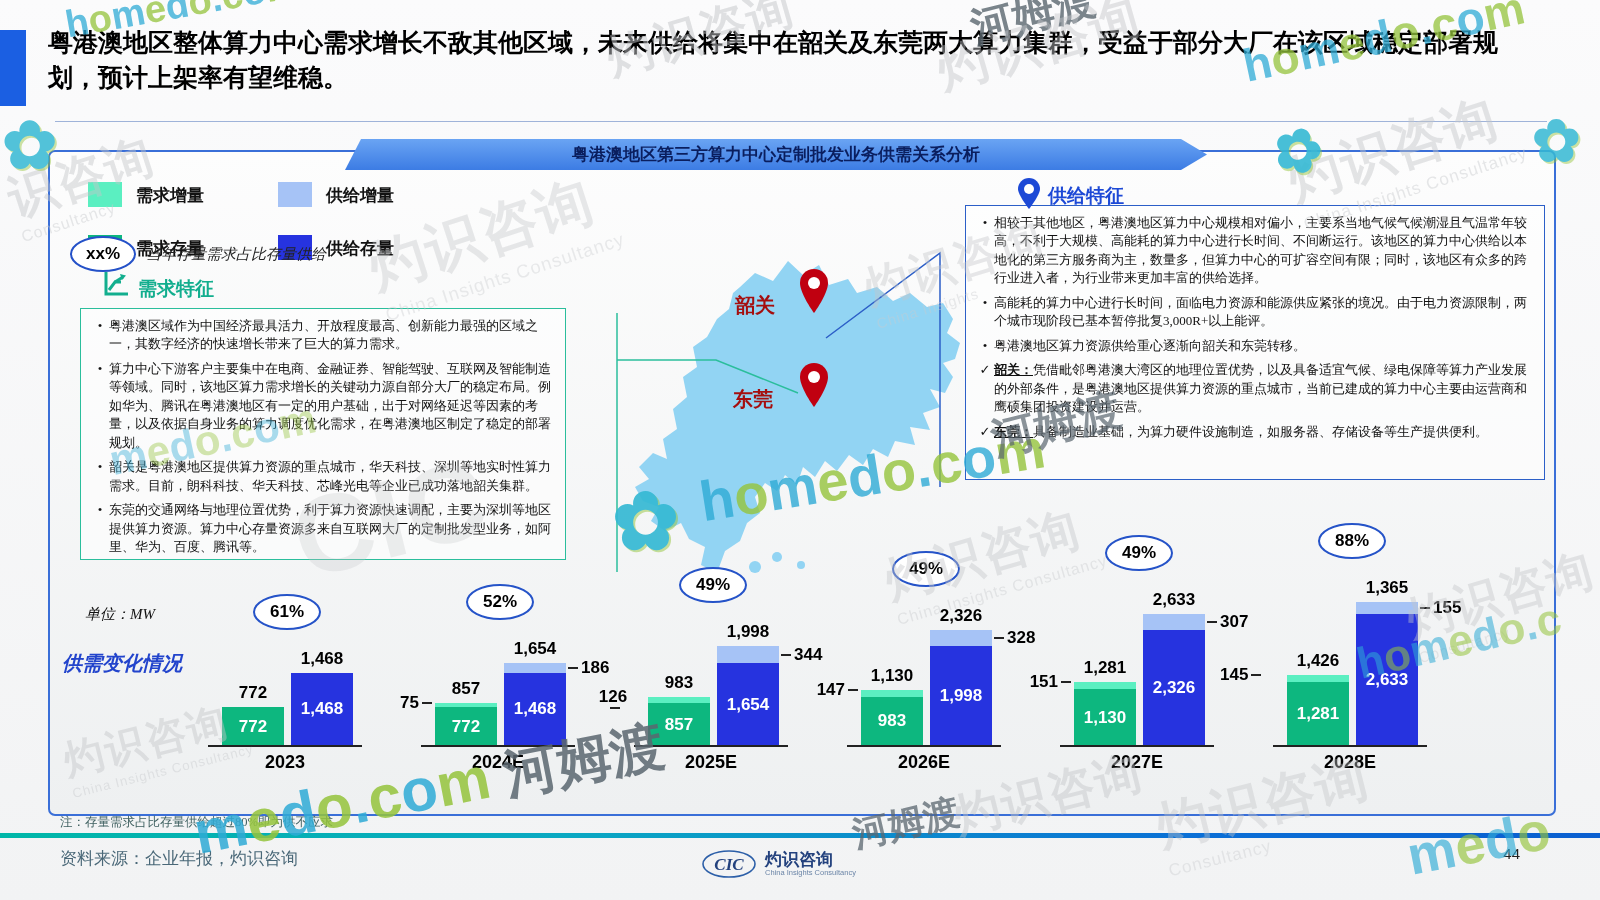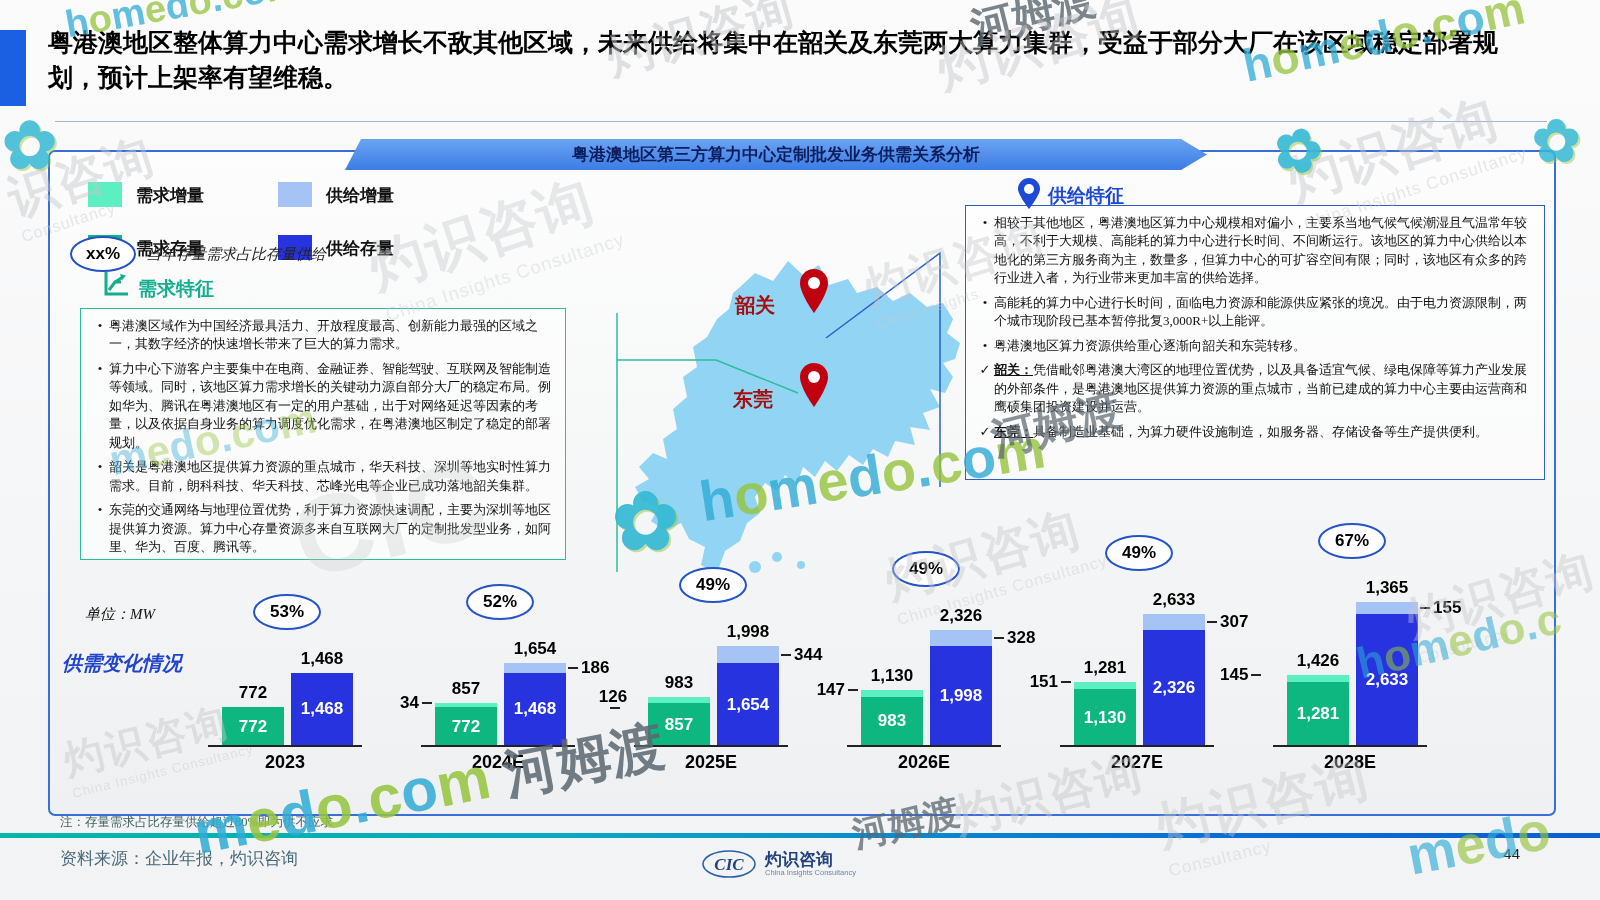--- a/index.html
+++ b/index.html
@@ -234,39 +234,39 @@
           <div class="stock" style="background: rgb(13, 183, 127);"></div>
         </div>
         <div class="bar" style="left: 91px; width: 62px; top: 172.6px; height: 73.4px;">
           <div class="inc" style="height: 0px; background: rgb(166, 195, 246);"></div>
           <div class="stock" style="background: rgb(38, 51, 223);"></div>
         </div>
         <div class="total-label" style="left: -8px; width: 122px; top: 183.4px;">772</div>
         <div class="total-label" style="left: 61px; width: 122px; top: 148.6px;">1,468</div>
         <div class="stock-label" style="left: 22px; width: 62px; top: 216.7px;">772</div>
         <div class="stock-label" style="left: 91px; width: 62px; top: 199.3px;">1,468</div>
-        <div class="pct-badge" style="left: 53px; top: 93.6px;">53%</div>
+        <div class="pct-badge" style="left: 53px; top: 93.6px;">61%</div>
         <div class="baseline"></div>
         <div class="year-label">2023</div>
       </div>
       <div class="ygroup" style="left: 413px;">
         <div class="bar" style="left: 22px; width: 62px; top: 203.15px; height: 42.85px;">
           <div class="inc" style="height: 4.25px; background: rgb(91, 239, 193);"></div>
           <div class="stock" style="background: rgb(13, 183, 127);"></div>
         </div>
         <div class="bar" style="left: 91px; width: 62px; top: 163.3px; height: 82.7px;">
           <div class="inc" style="height: 9.3px; background: rgb(166, 195, 246);"></div>
           <div class="stock" style="background: rgb(38, 51, 223);"></div>
         </div>
         <div class="total-label" style="left: -8px; width: 122px; top: 179.15px;">857</div>
         <div class="total-label" style="left: 61px; width: 122px; top: 139.3px;">1,654</div>
         <div class="stock-label" style="left: 22px; width: 62px; top: 216.7px;">772</div>
         <div class="stock-label" style="left: 91px; width: 62px; top: 199.3px;">1,468</div>
         <div class="inc-wrap" style="left: -45px; top: 193.15px; width: 64px; justify-content: flex-end;">
-          <span>34</span>
+          <span>75</span>
           <span class="inc-dash" style="margin-left: 3px;"></span>
         </div>
         <div class="inc-wrap" style="left: 155px; top: 157.95px;">
           <span class="inc-dash" style="margin-right: 3px;"></span>
           <span>186</span>
         </div>
         <div class="pct-badge" style="left: 53px; top: 84.3px;">52%</div>
         <div class="baseline"></div>
         <div class="year-label">2024E</div>
       </div>
@@ -359,21 +359,21 @@
         <div class="stock-label" style="left: 22px; width: 62px; top: 203.975px;">1,281</div>
         <div class="stock-label" style="left: 91px; width: 62px; top: 170.175px;">2,633</div>
         <div class="inc-wrap" style="left: -45px; top: 164.7px; width: 64px; ">
           <span>145</span>
           <span class="inc-dash" style="margin-left: 3px;"></span>
         </div>
         <div class="inc-wrap" style="left: 155px; top: 98.325px;">
           <span class="inc-dash" style="margin-right: 3px;"></span>
           <span>155</span>
         </div>
-        <div class="pct-badge" style="left: 53px; top: 23.3px;">67%</div>
+        <div class="pct-badge" style="left: 53px; top: 23.3px;">88%</div>
         <div class="baseline"></div>
         <div class="year-label">2028E</div>
       </div>
     </div>
 
   <div class="note-line">注：存量需求占比存量供给超过80%即为供不应求</div>
   <div class="divider"></div>
   <div class="source-line">资料来源：企业年报，灼识咨询</div>
   <div class="cic-footer">
     <svg width="58" height="38" viewBox="0 0 58 38">

